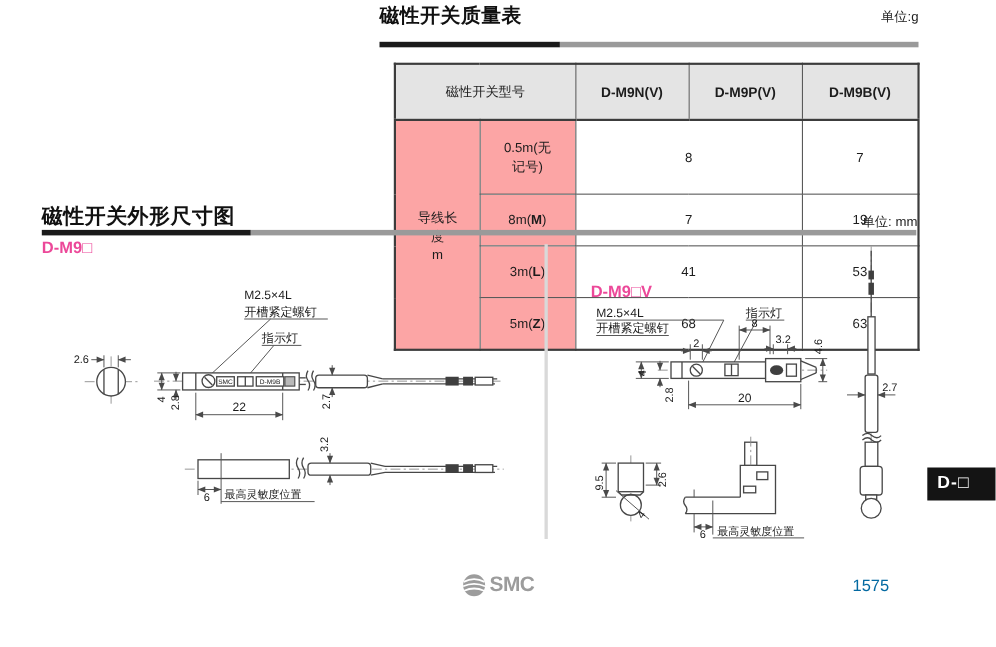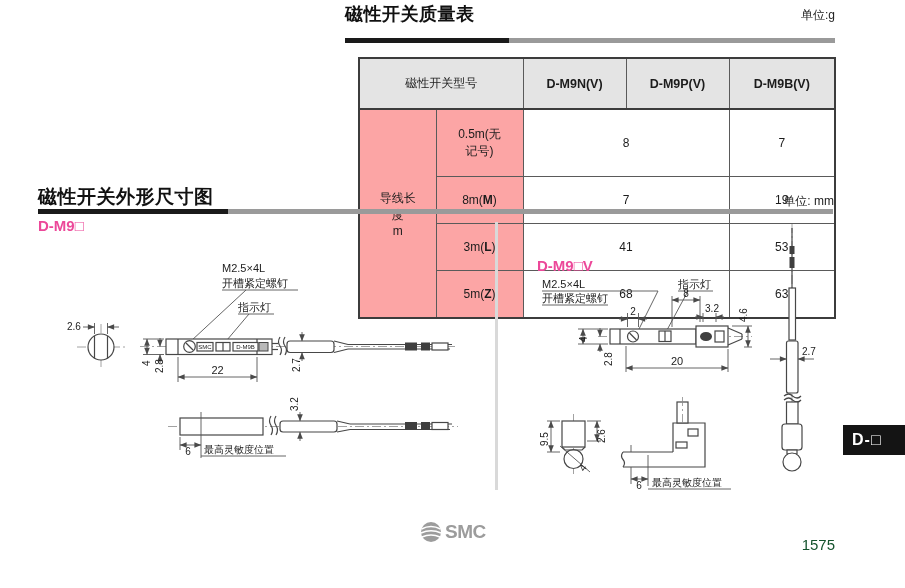--- a/index.html
+++ b/index.html
@@ -51,21 +51,21 @@
   .t6  { font-size:6px; }
 
   
   #side-tab { left:843px; top:425px; width:62px; height:30px; background:#141414;
               color:#fff; font-weight:700; font-size:16px; line-height:30px;
               padding-left:9px; letter-spacing:1px; }
 
   
   #footer-logo { left:420px; top:521px; display:flex; align-items:center; gap:3px; }
   #logo-text { font-size:19px; font-weight:900; color:#9c9c9c; letter-spacing:-0.5px; }
-  #page-num { left:775px; top:536px; width:60px; text-align:right; font-size:15px; color:#14532d; }
+  #page-num { left:775px; top:524px; width:60px; text-align:left; font-size:15px; color:#0369a1; }
 </style>
 </head>
 <body>
 
 <div class="abs sec-title" id="s1-title">磁性开关质量表</div>
 <div class="abs unit-lbl" id="s1-unit">单位:g</div>
 <div class="abs title-bar" id="s1-bar">
   <div class="blk" style="width:164px"></div>
   <div class="gry"></div>
 </div>

